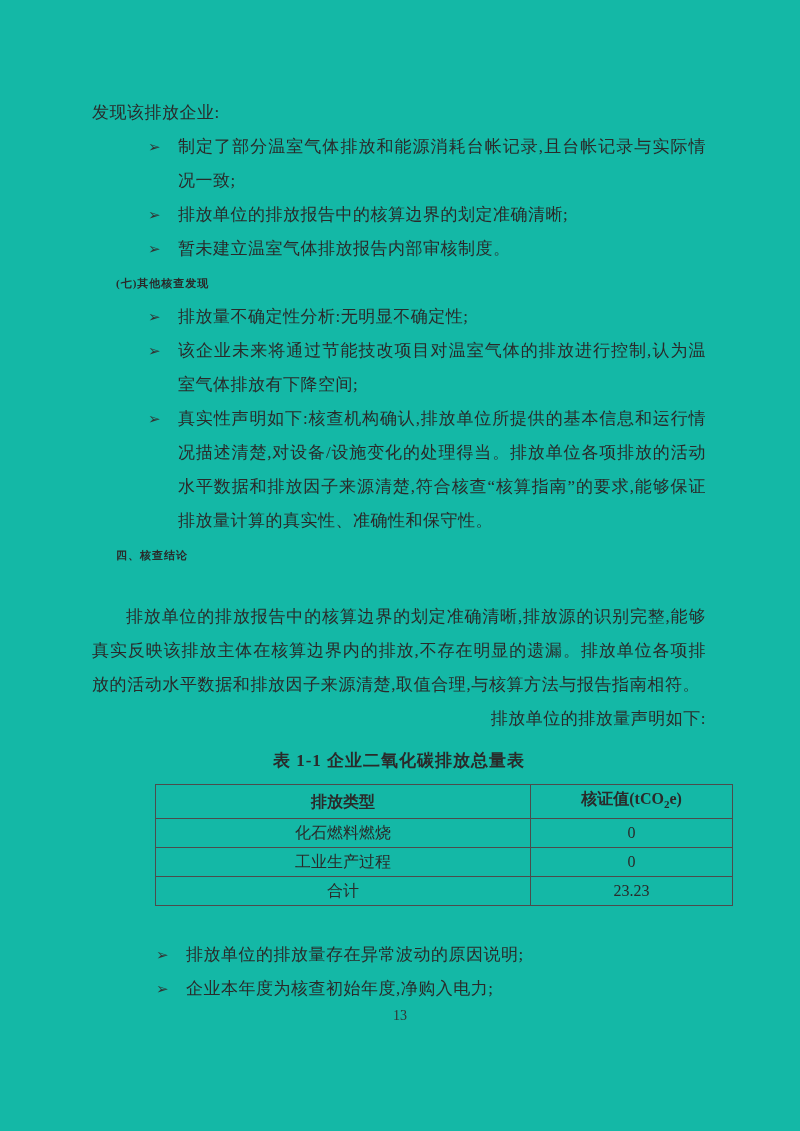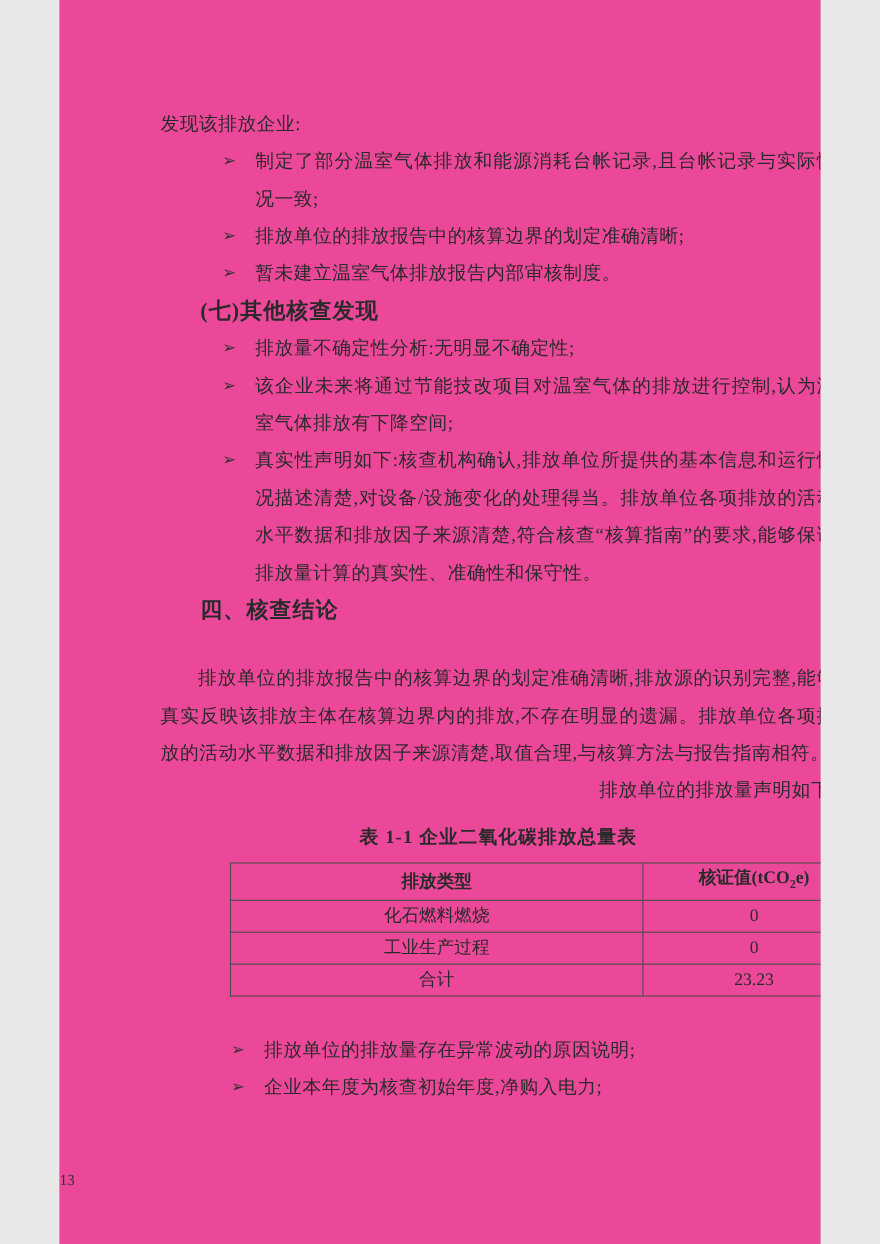--- a/index.html
+++ b/index.html
@@ -3,24 +3,24 @@
 <meta charset="utf-8">
 <style>
   * { margin: 0; padding: 0; box-sizing: border-box; }
   html, body { background: #e8e8e8; }
   body {
     font-family: "Liberation Serif", "DejaVu Serif", serif;
     -webkit-font-smoothing: antialiased;
   }
   .page {
     position: relative;
-    width: 692px;
+    width: 800px;
     height: 1131px;
     margin: 0 auto;
-    background: #ec4899;
+    background: #14b8a6;
     color: #2a2a2a;
     overflow: hidden;
   }
   .content {
     position: absolute;
     left: 92px;
     top: 96px;
     width: 614px;
     font-size: 17px;
     line-height: 34px;
@@ -37,23 +37,23 @@
     line-height: 34px;
     color: #333;
   }
   .bullet .btext {
     flex: 1;
     text-align: justify;
     letter-spacing: 0.5px;
   }
   .heading {
     font-weight: bold;
-    margin-left: 36px;
+    margin-left: 24px;
     letter-spacing: 1px;
-    font-size: 20px;
+    font-size: 11px;
   }
   .para {
     text-indent: 2em;
     text-align: justify;
     letter-spacing: 0.6px;
     margin-top: 28px;
   }
   .statement {
     text-indent: 2em;
     letter-spacing: 0.5px;
@@ -82,21 +82,22 @@
   table.emissions th { font-weight: bold; }
   table.emissions .col-type { width: 65%; }
   table.emissions .col-value { width: 35%; }
   sub { font-size: 11px; }
   .bottom-bullets { margin-top: 32px; }
   .bottom-bullets .bullet { margin-left: 64px; }
   .page-number {
     position: absolute;
     left: 0;
     right: 0;
-    top: 1066px;
+    top: 1008px;
+    text-align: center;
     font-size: 14px;
     color: #333;
     font-family: "Liberation Serif", "DejaVu Serif", serif;
   }
 </style>
 </head>
 <body>
 
 <div class="page">
   <div class="content">

